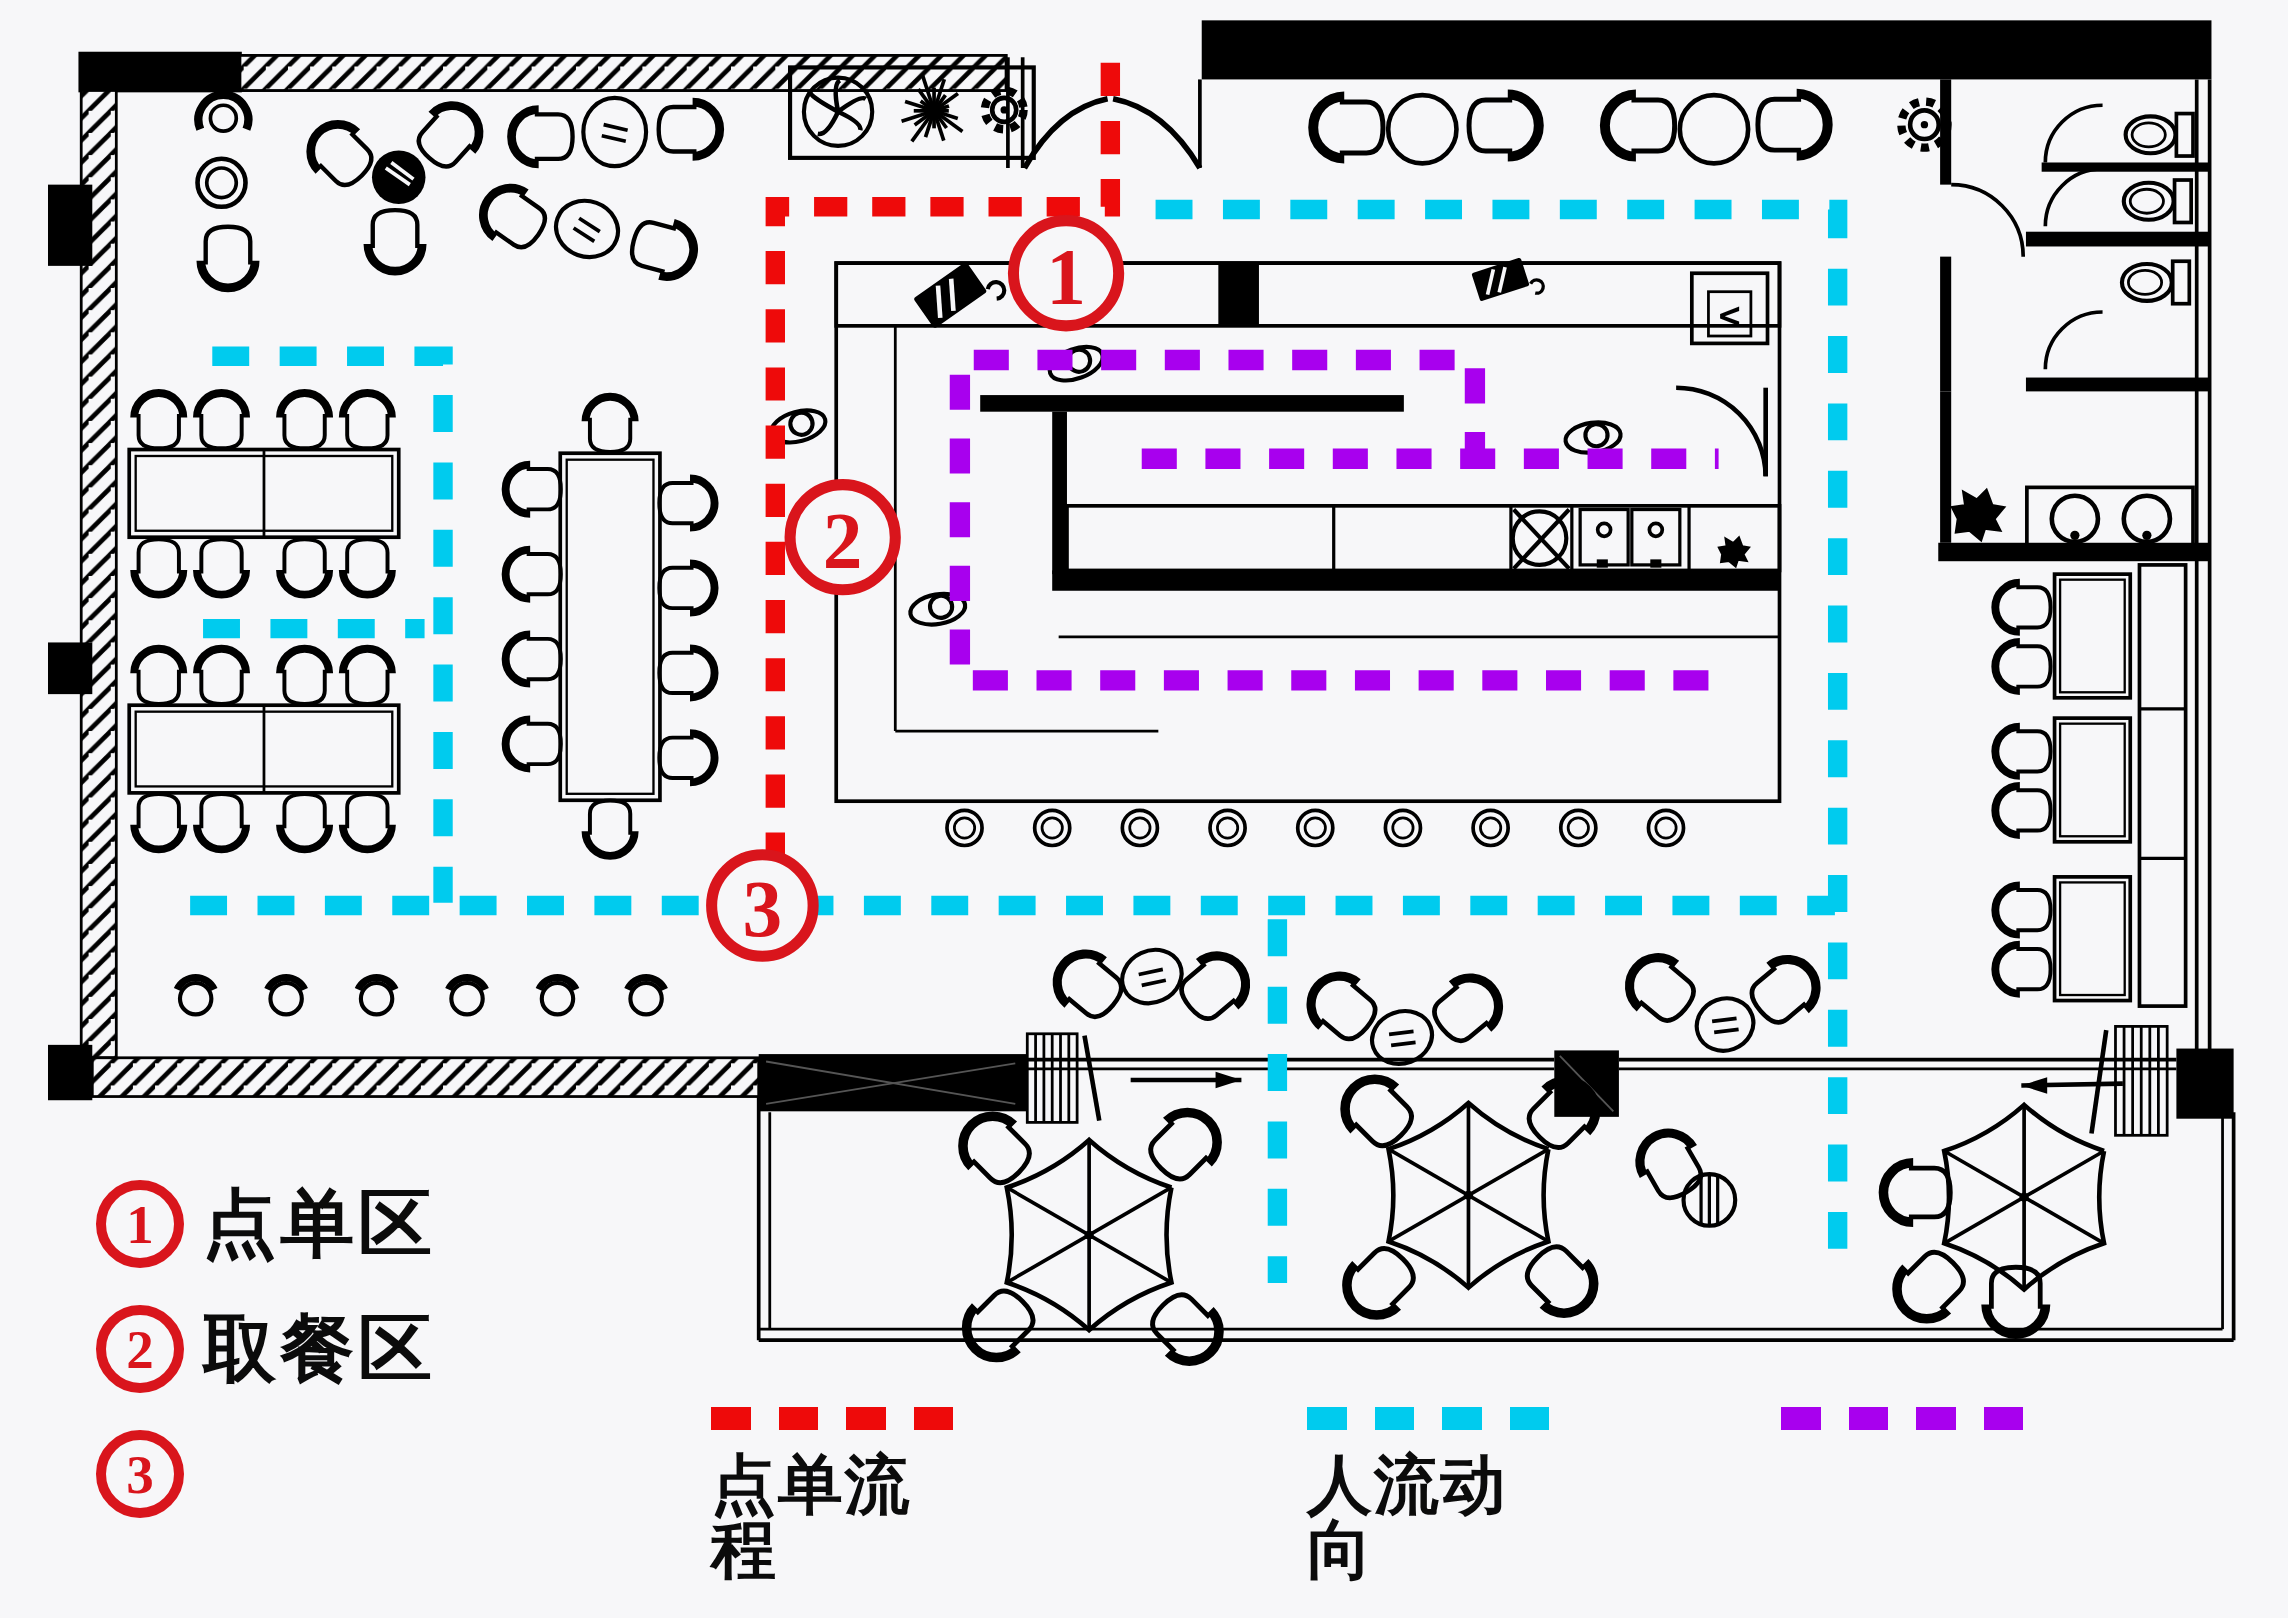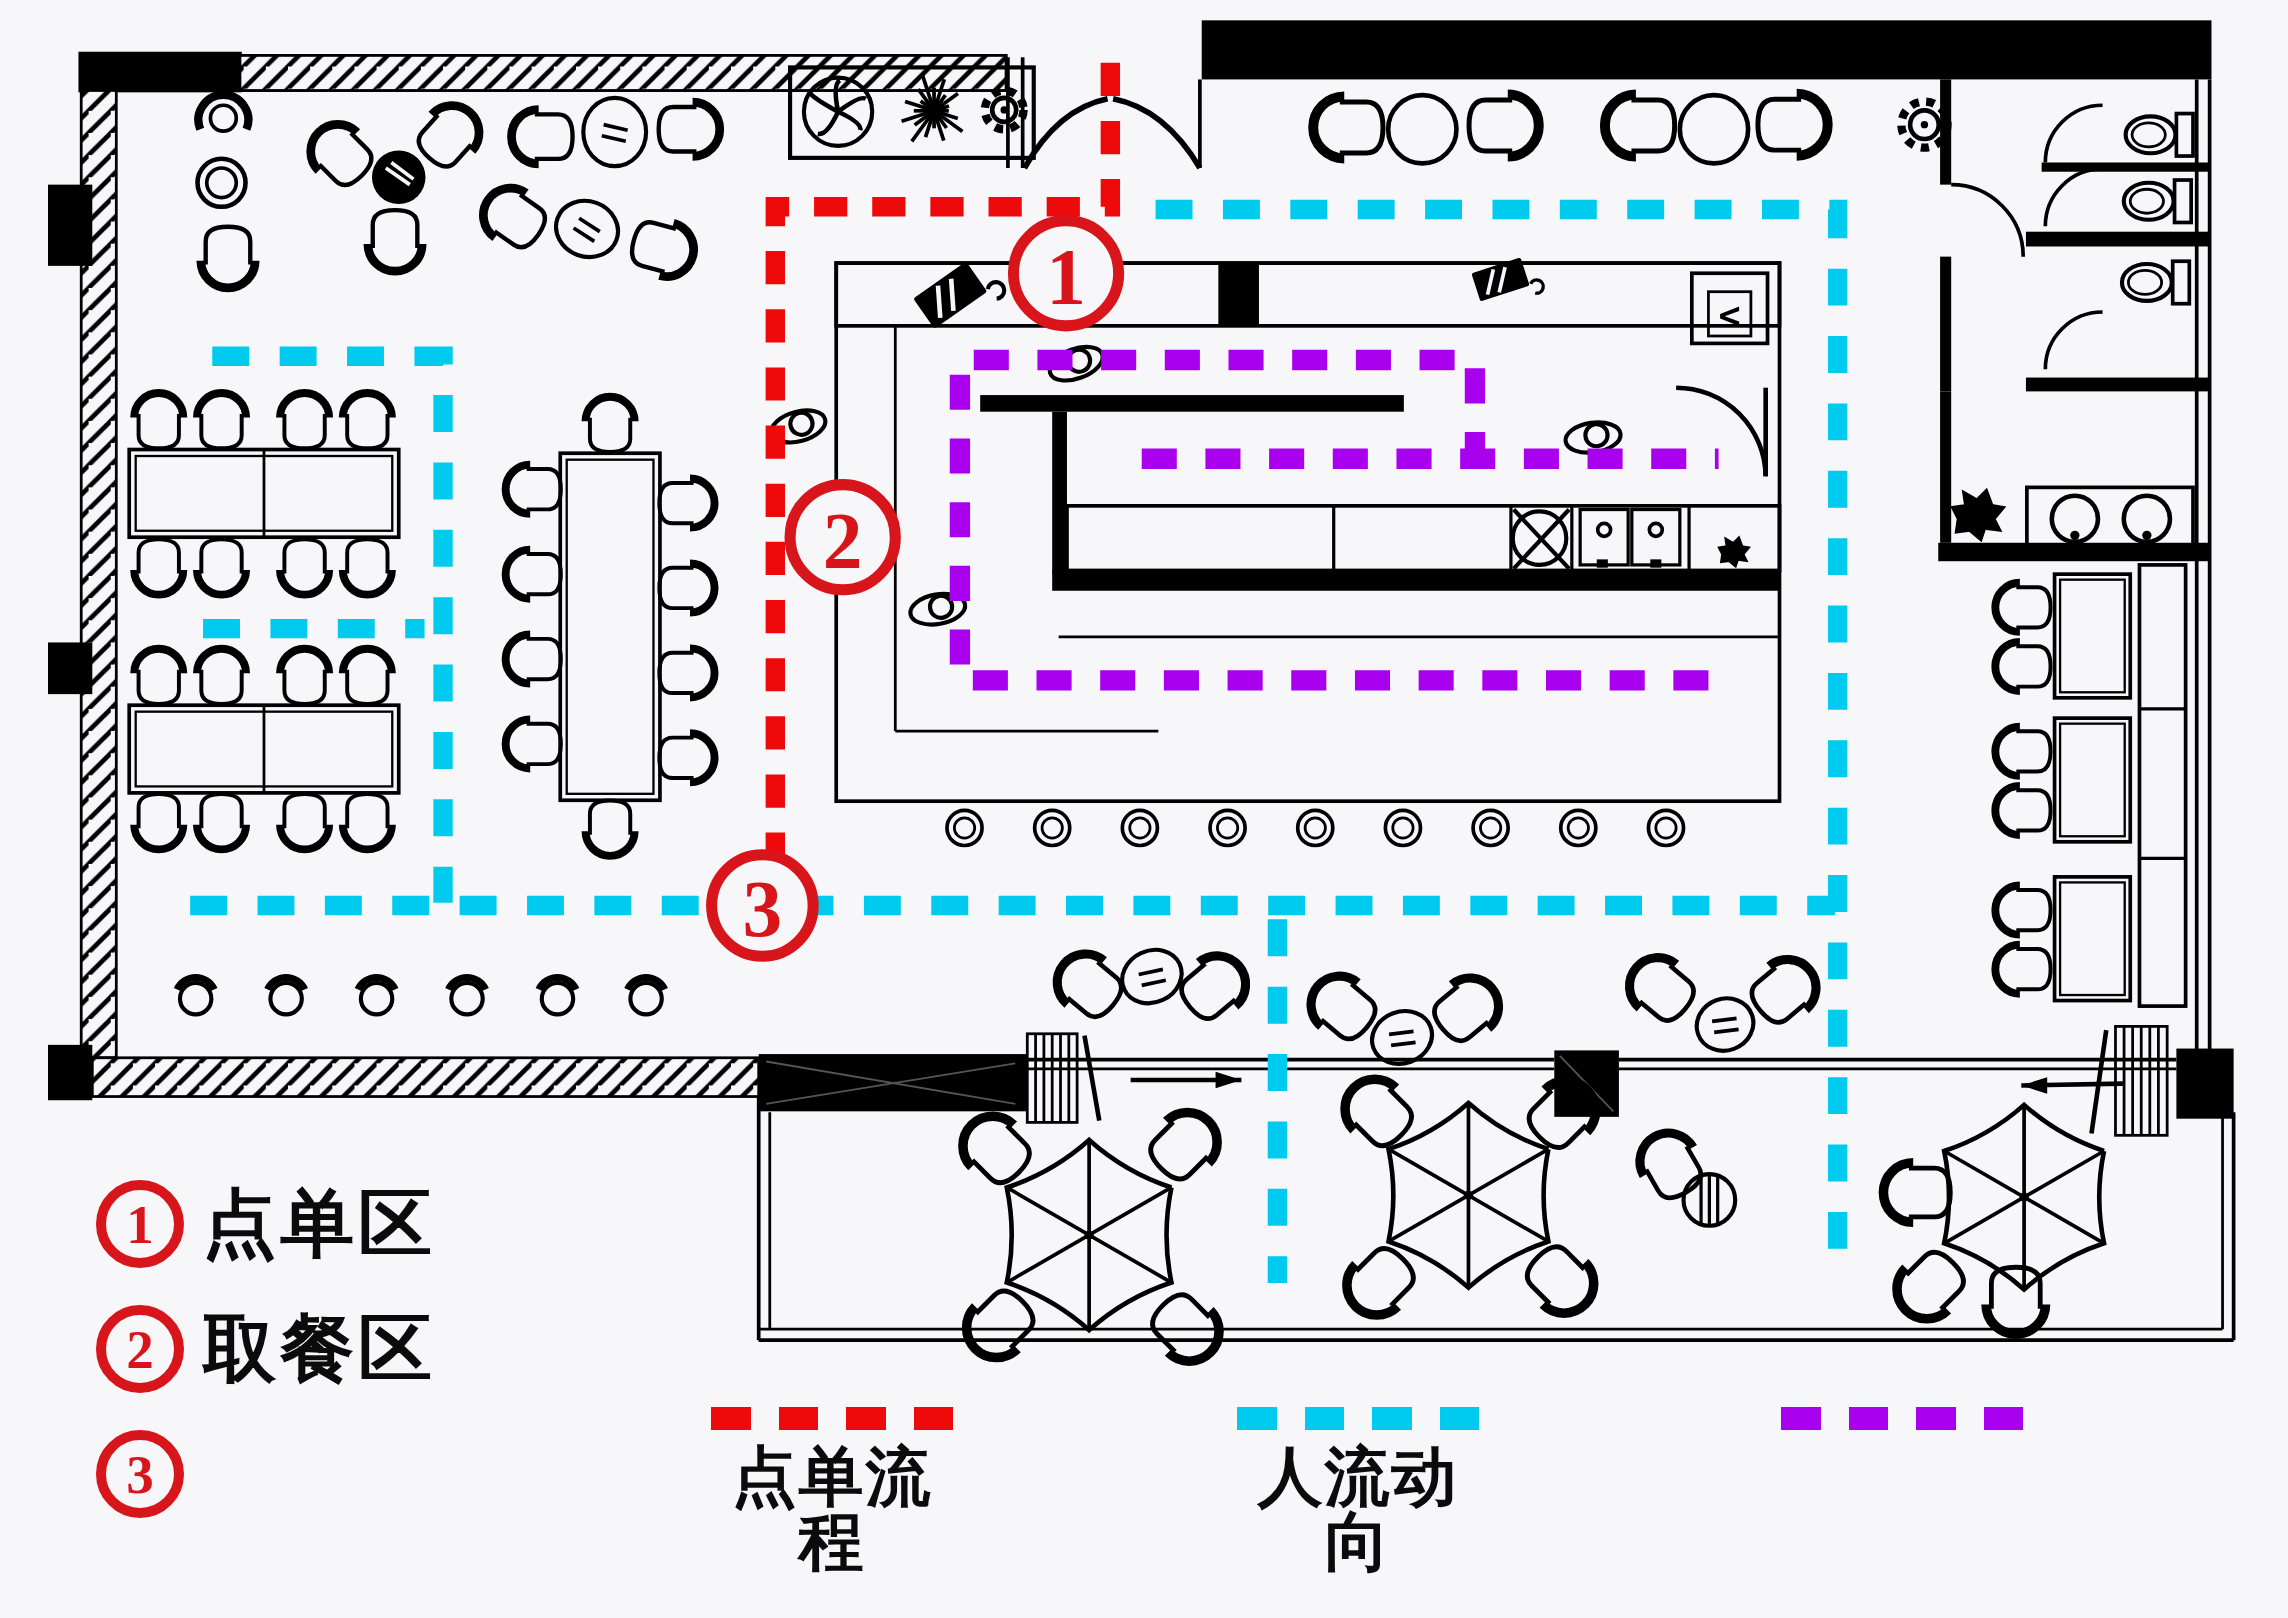--- a/index.html
+++ b/index.html
@@ -10,22 +10,22 @@
   .area-legend{position:absolute;left:96px;top:1180px;display:flex;flex-direction:column;gap:37px;}
   .area-row{display:flex;align-items:center;gap:18.5px;}
   .num-circle{display:flex;align-items:center;justify-content:center;width:68px;height:68px;
       border:10px solid var(--marker,#d9151c);border-radius:50%;color:var(--marker,#d9151c);
       font-size:55px;font-weight:700;font-family:"Liberation Serif","DejaVu Serif",serif;}
   .area-label{font-size:74px;color:#0b0b0b;font-weight:700;letter-spacing:3.7px;line-height:1;}
   
   .flow-group{position:absolute;top:1407px;width:242px;}
   .dash-row{display:flex;gap:28px;}
   .dash{width:40px;height:23px;background:#888;}
-  .flow-label{margin-top:15px;text-align:center;font-size:65px;color:#0b0b0b;font-weight:600;letter-spacing:1.8px;line-height:1;}
-  #fg-order{left:711px;} #fg-customer{left:1237px;} #fg-staff{left:1781px;}
+  .flow-label{margin-top:23px;text-align:left;font-size:65px;color:#0b0b0b;font-weight:600;letter-spacing:1.8px;line-height:1;}
+  #fg-order{left:711px;} #fg-customer{left:1307px;} #fg-staff{left:1781px;}
 </style>
 </head>
 <body>
 
 <div class="canvas" style="--bg: #f7f7f9; --marker: #d9151c;">
 
   <svg class="plan" id="plan-svg" width="2289" height="1619" viewBox="0 0 2480 1754">
     <defs>
       <pattern id="hatch" patternUnits="userSpaceOnUse" width="24" height="24">
         <rect width="24" height="24" fill="#f7f7f9"></rect>

